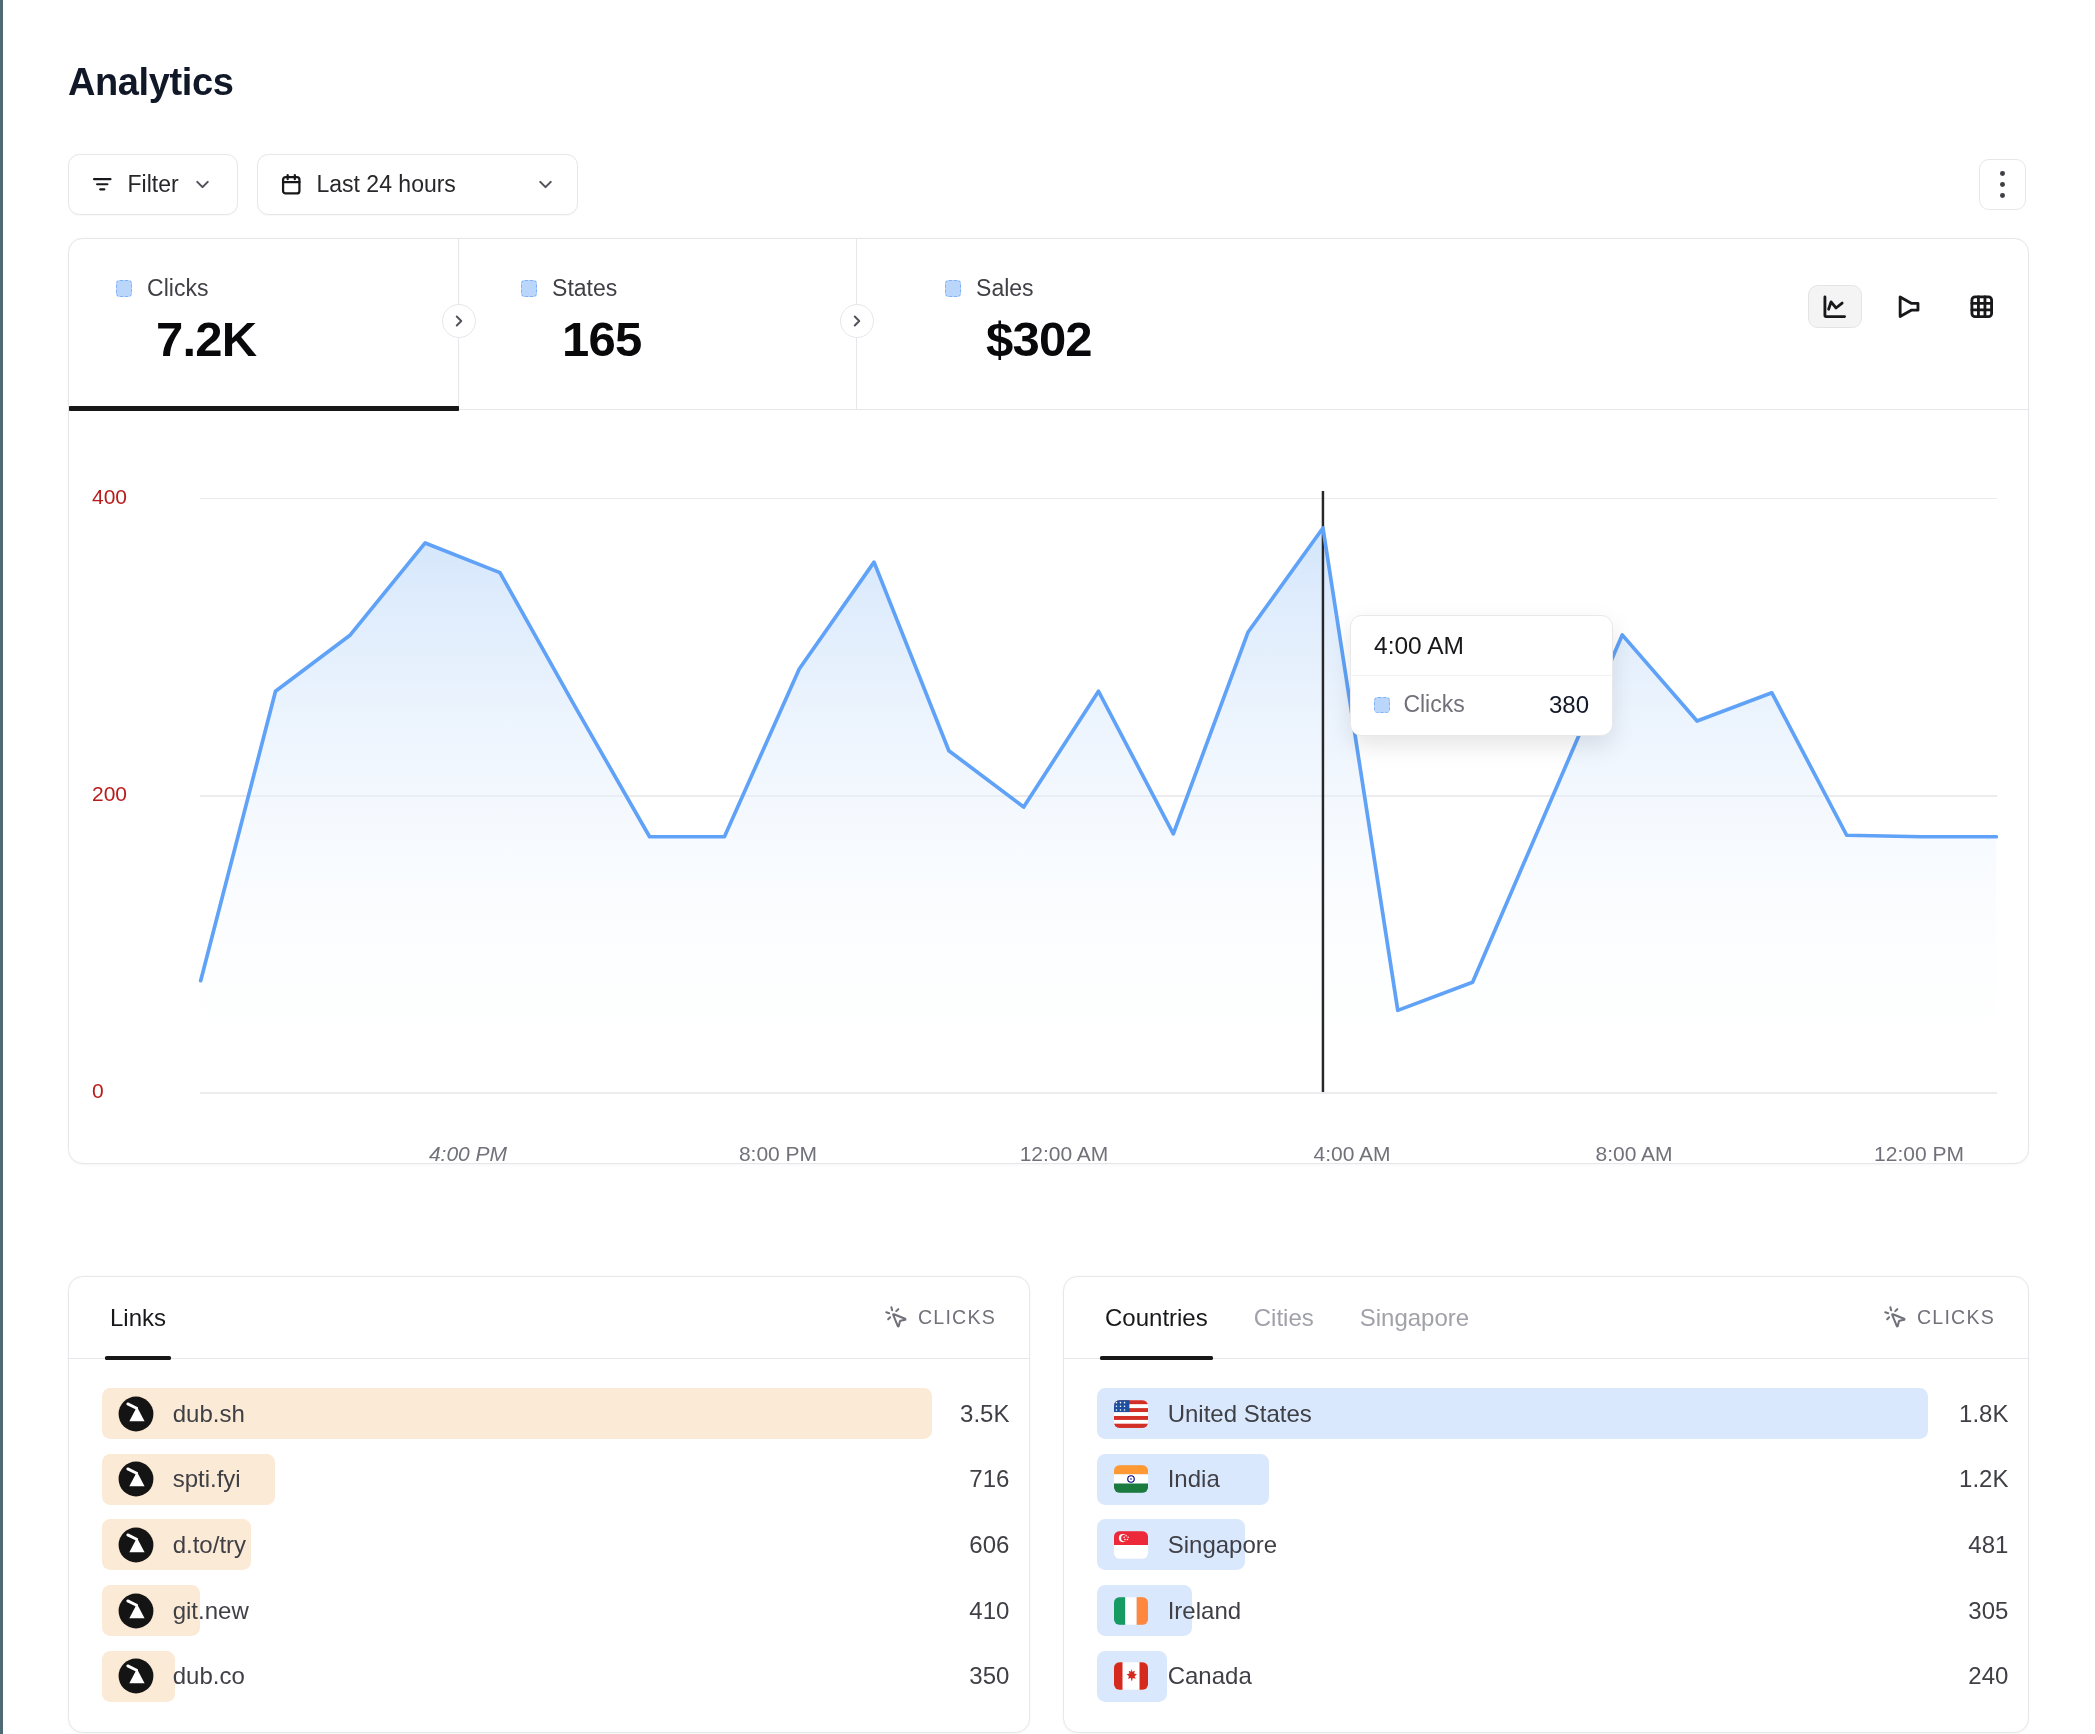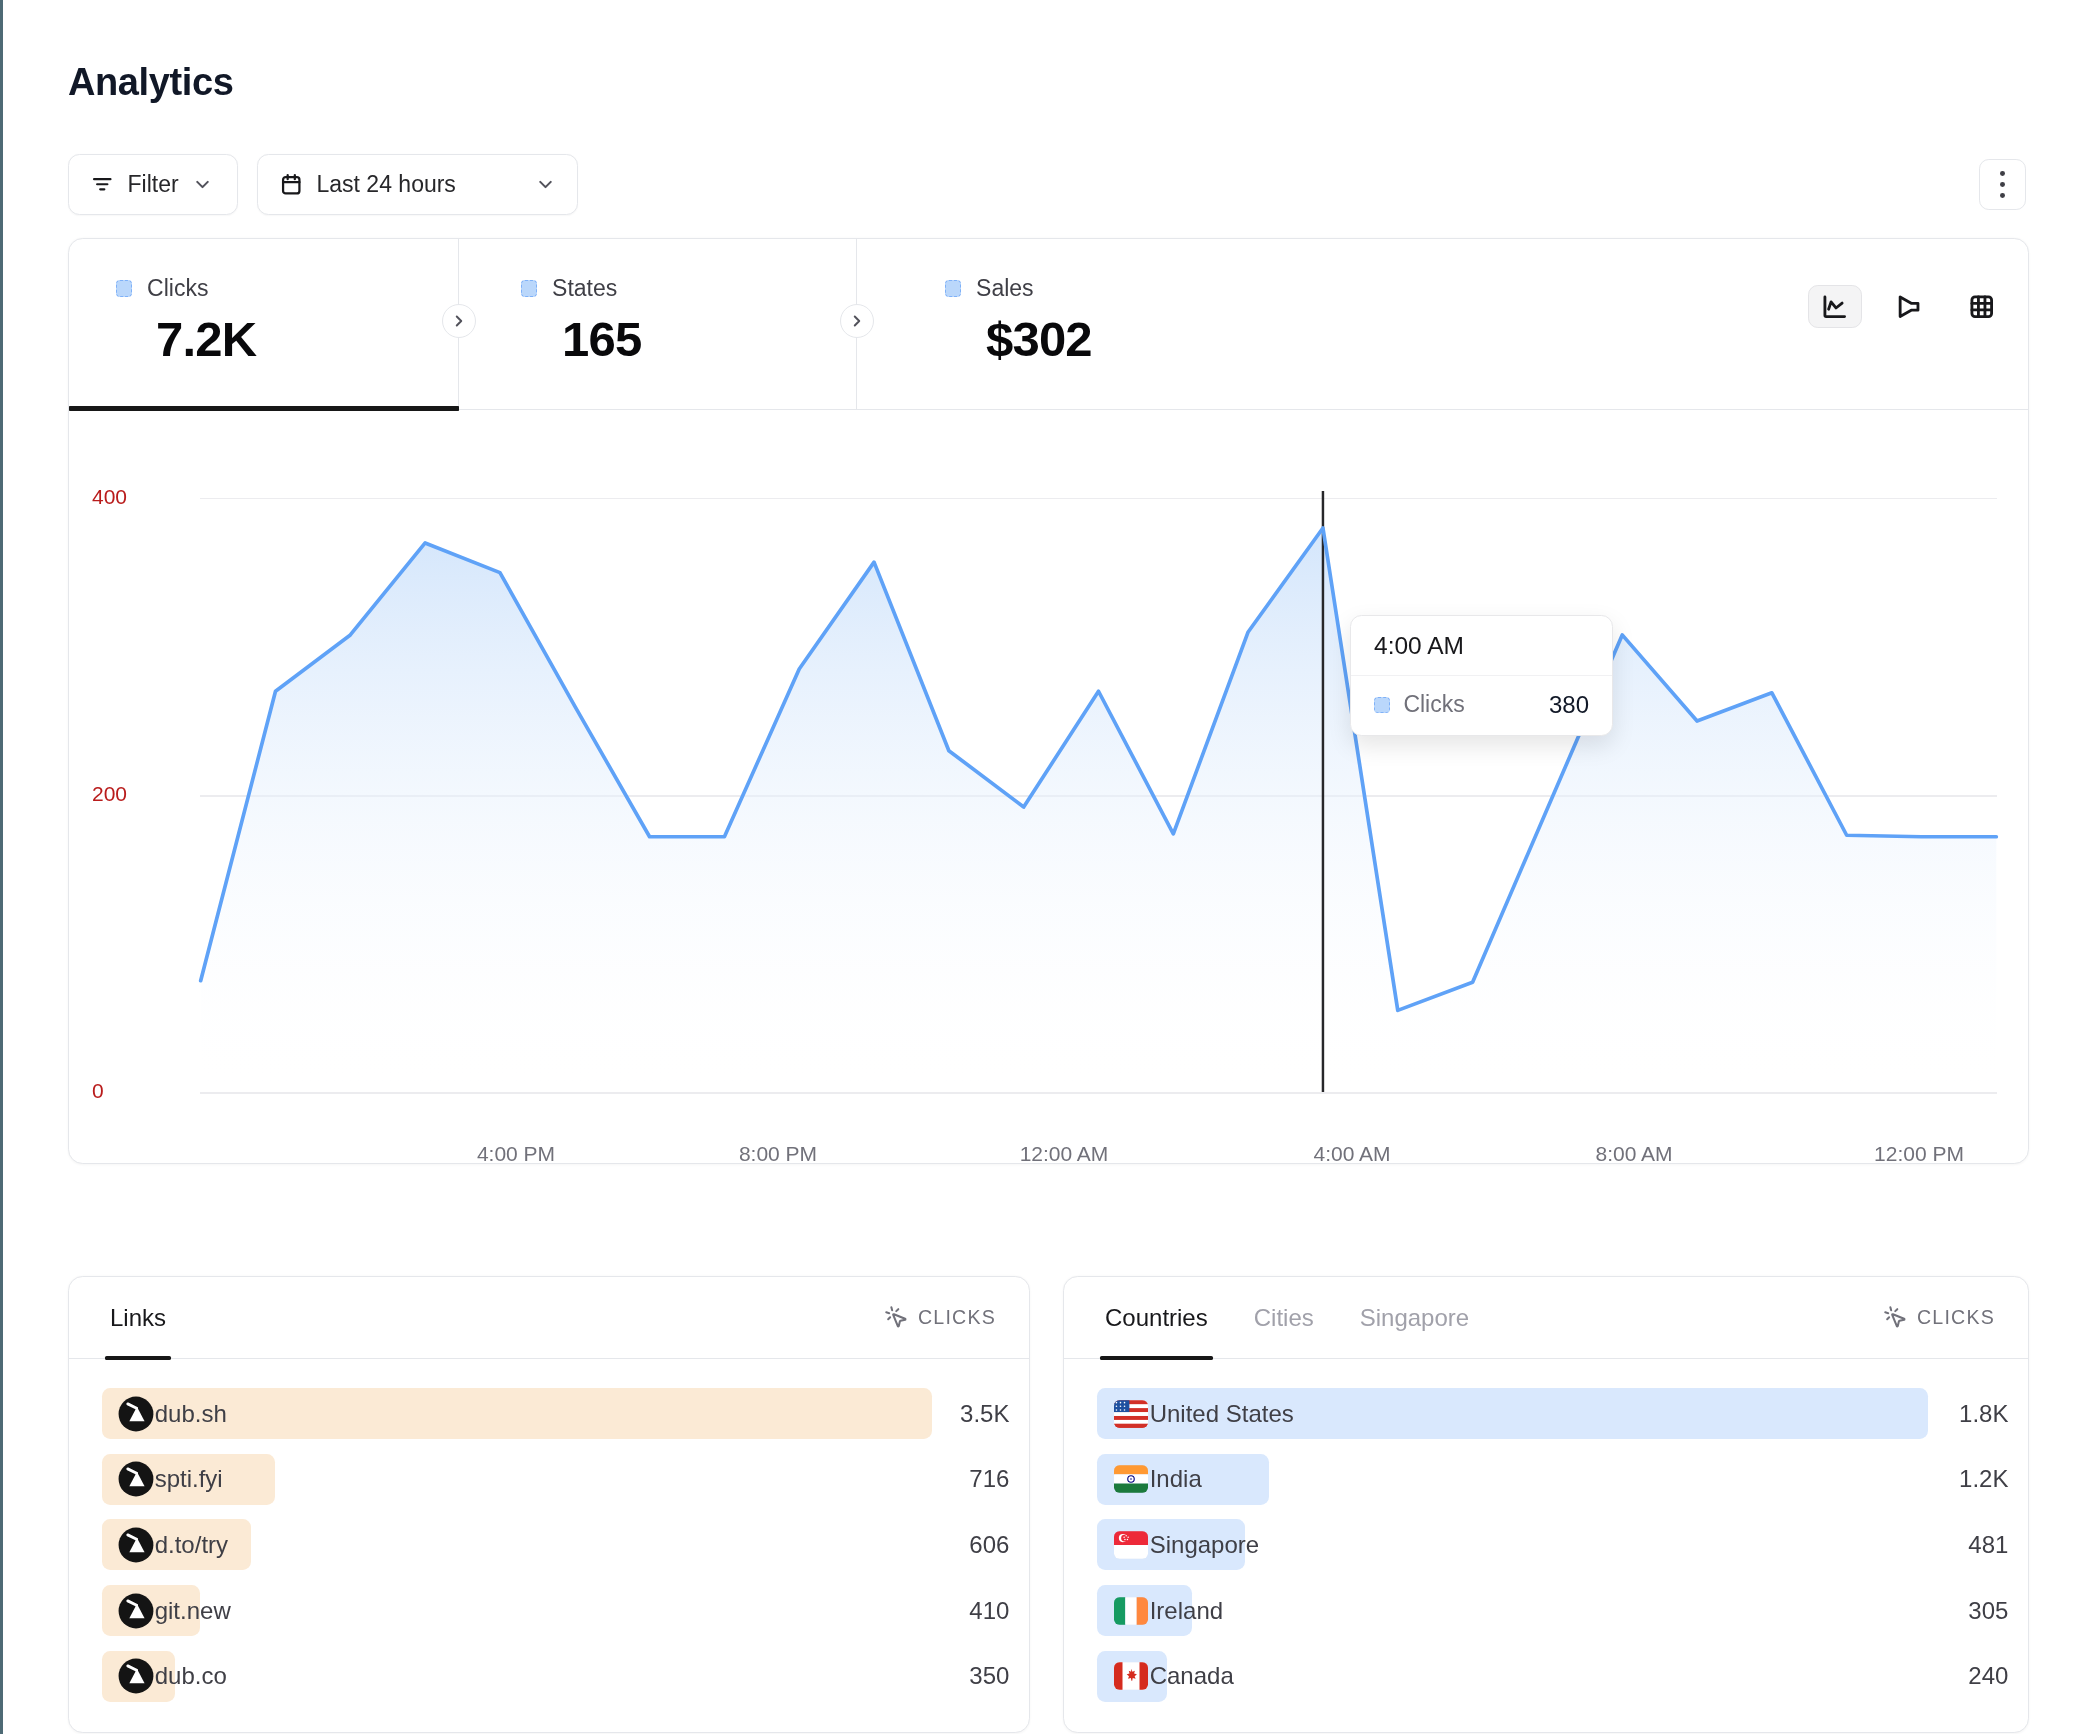--- a/index.html
+++ b/index.html
@@ -99,21 +99,21 @@
   .metric-btn { margin-left:auto; display:flex; align-items:center; gap:9.8px; color:#71717a; font-size:19.6px; letter-spacing:1.2px; cursor:pointer; }
 
   .rows { position:absolute; left:33px; right:19.6px; top:111px; }
   .row { position:relative; height:51px; margin-bottom:14.7px; display:flex; align-items:center; cursor:pointer; }
   .row-track { position:absolute; left:0; top:0; height:51px; width:830px; }
   .panel.countries .row-track { width:831px; }
   .row-bar { position:absolute; left:0; top:0; height:100%; border-radius:8.2px; }
   .panel.links .row-bar { background:#fbead5; }
   .panel.countries .row-bar { background:#d9e8fd; }
   .row-icon { position:relative; z-index:2; margin-left:14.7px; width:38px; height:38px; display:flex; align-items:center; justify-content:center; }
-  .row-label { position:relative; z-index:2; font-size:24px; color:#3f3f46; }
+  .row-label { position:relative; z-index:2; margin-left:18px; font-size:24px; color:#3f3f46; }
   .row-value { margin-left:auto; font-size:24px; color:#3f3f46; z-index:2; }
 
   .flag { width:34px; height:28px; border-radius:5.7px; overflow:hidden; position:relative; box-shadow:inset 0 0 0 0.8px rgba(0,0,0,.06); }
   svg { display:block; }
 </style>
 </head>
 <body>
 
 <div id="stage">
   <div class="edge-line"></div>
@@ -231,21 +231,21 @@
       </span>
     </div>
   </div>
 
   <div id="ylabels">
       <div class="ylab" style="left: 92px; top: 1079px;">0</div>
       <div class="ylab" style="left: 92px; top: 782px;">200</div>
       <div class="ylab" style="left: 92px; top: 485px;">400</div>
     </div>
   <div id="xlabels">
-      <div class="xlab" style="left: 516px;">4:00 PM</div>
+      <div class="xlab" style="left: 468px; font-style: italic;">4:00 PM</div>
       <div class="xlab" style="left: 778px;">8:00 PM</div>
       <div class="xlab" style="left: 1064px;">12:00 AM</div>
       <div class="xlab" style="left: 1352px;">4:00 AM</div>
       <div class="xlab" style="left: 1634px;">8:00 AM</div>
       <div class="xlab" style="left: 1919px;">12:00 PM</div>
     </div>
   <div class="plot" id="plot">
       <div class="gridline" style="top: 601px;"></div>
       <div class="gridline" style="top: 304px;"></div>
       <div class="gridline" style="top: 6.5px;"></div>

